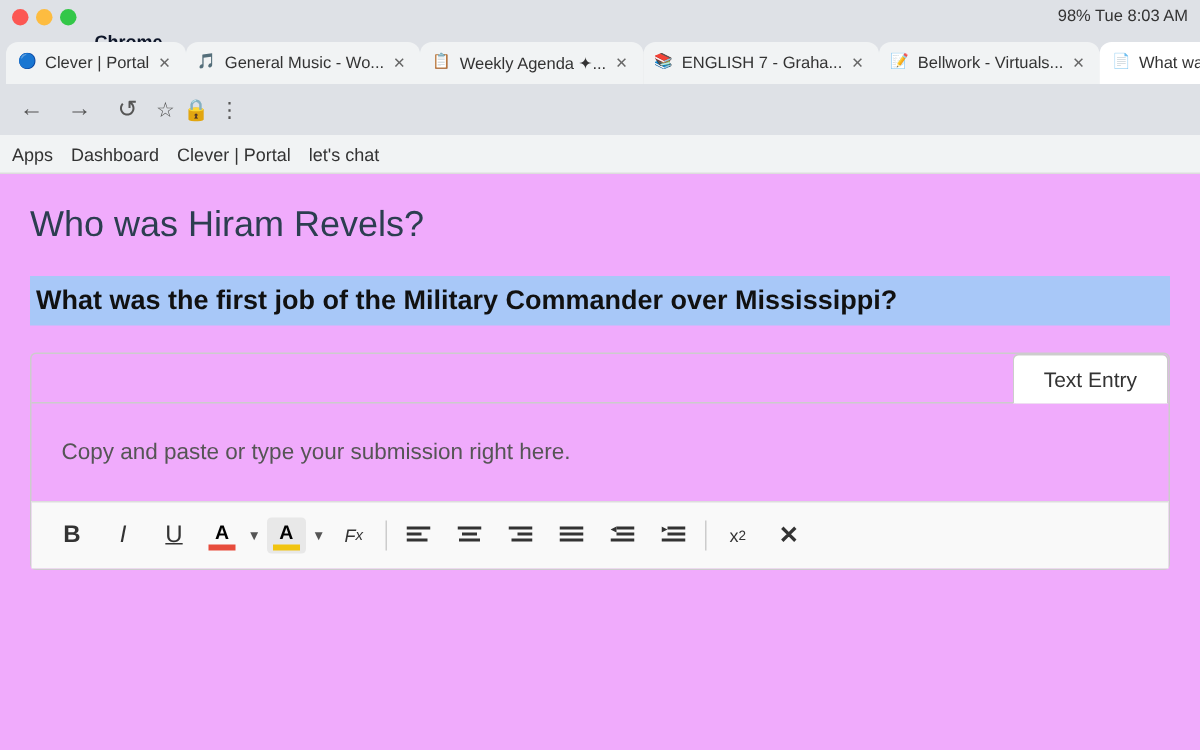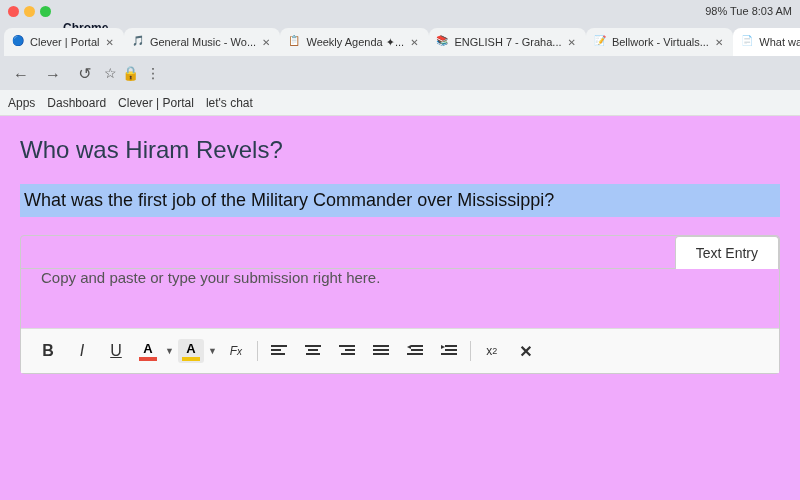--- a/index.html
+++ b/index.html
@@ -114,20 +114,21 @@
     }
 
     .highlighted-question {
       background: #a8c8f8;
       font-size: 18px;
       color: #111;
       padding: 6px 4px;
       margin-bottom: 18px;
       display: inline-block;
       width: 100%;
+      font-weight: bold;
     }
 
     
     .text-entry-container {
       border: 1px solid #ccc;
       border-radius: 4px;
       width: 100%;
     }
     .text-entry-tab {
       display: inline-block;
@@ -136,21 +137,21 @@
       border-radius: 4px 4px 0 0;
       padding: 8px 20px;
       font-size: 14px;
       color: #333;
       background: #fff;
       margin-bottom: -1px;
       position: relative;
     }
     .text-entry-body {
       border-top: 1px solid #ccc;
-      padding: 0 20px;
+      padding: 24px 20px;
       min-height: 60px;
     }
     .submission-hint {
       color: #555;
       font-size: 15px;
     }
 
     
     .editor-toolbar {
       border-top: 1px solid #ddd;

